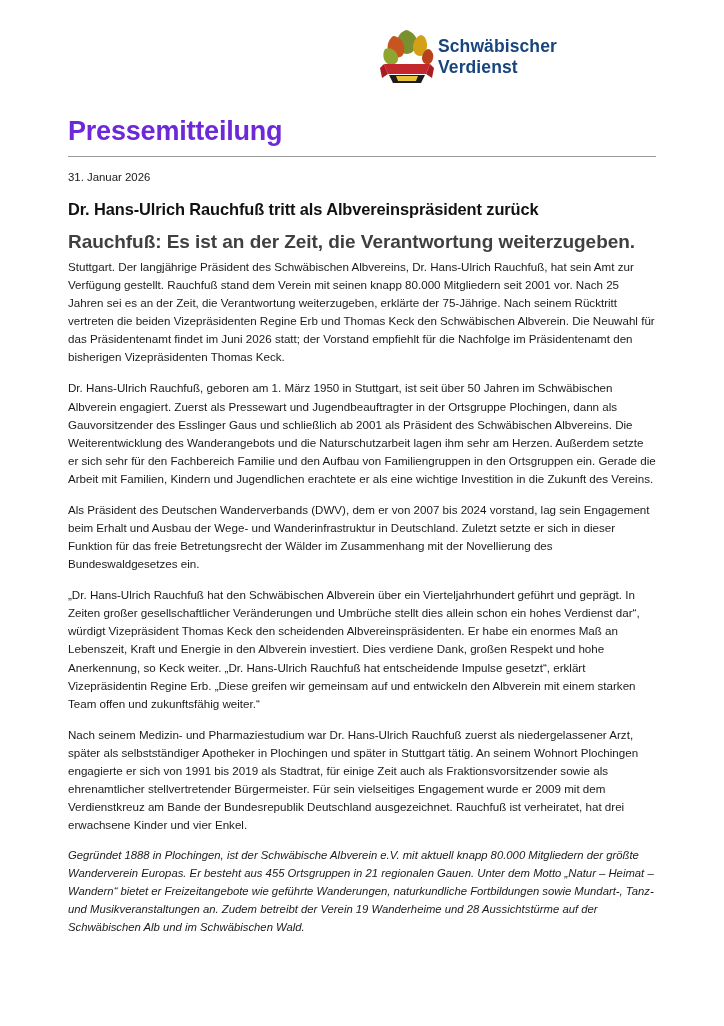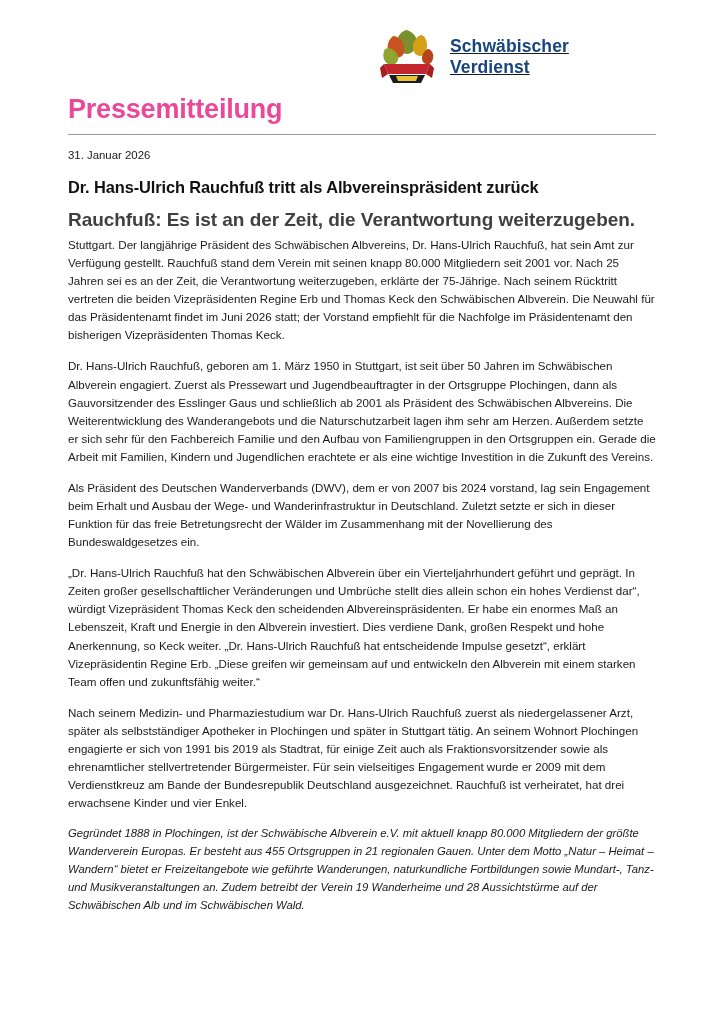--- a/index.html
+++ b/index.html
@@ -28,22 +28,21 @@
     display: flex;
     justify-content: flex-end;
     padding-top: 26px;
   }
   .brand-block {
     width: 280px;
   }
   .brand-row {
     display: flex;
     align-items: center;
-    gap: 12px;
-    text-decoration: underline;
+    gap: 0;
   }
   .logo {
     width: 62px;
     height: 62px;
     position: relative;
     flex: 0 0 auto;
   }
   .logo svg { display: block; }
   .brand-name {
     font-size: 17.5px;
@@ -59,24 +58,24 @@
     font-size: 11.3px;
     line-height: 1.62;
   }
   .contact a, .contact .linkish {
     color: #18457e;
     text-decoration: none;
   }
 
   
   .doc-title {
-    margin-top: 6px;
+    margin-top: 28px;
     font-size: 27px;
     font-weight: bold;
-    color: #ec4899;
+    color: #6d28d9;
     letter-spacing: -0.2px;
   }
   .rule {
     margin-top: 9px;
     border-top: 1px solid #9a9a9a;
     width: 100%;
   }
   .date {
     margin-top: 14px;
     font-size: 11.4px;

